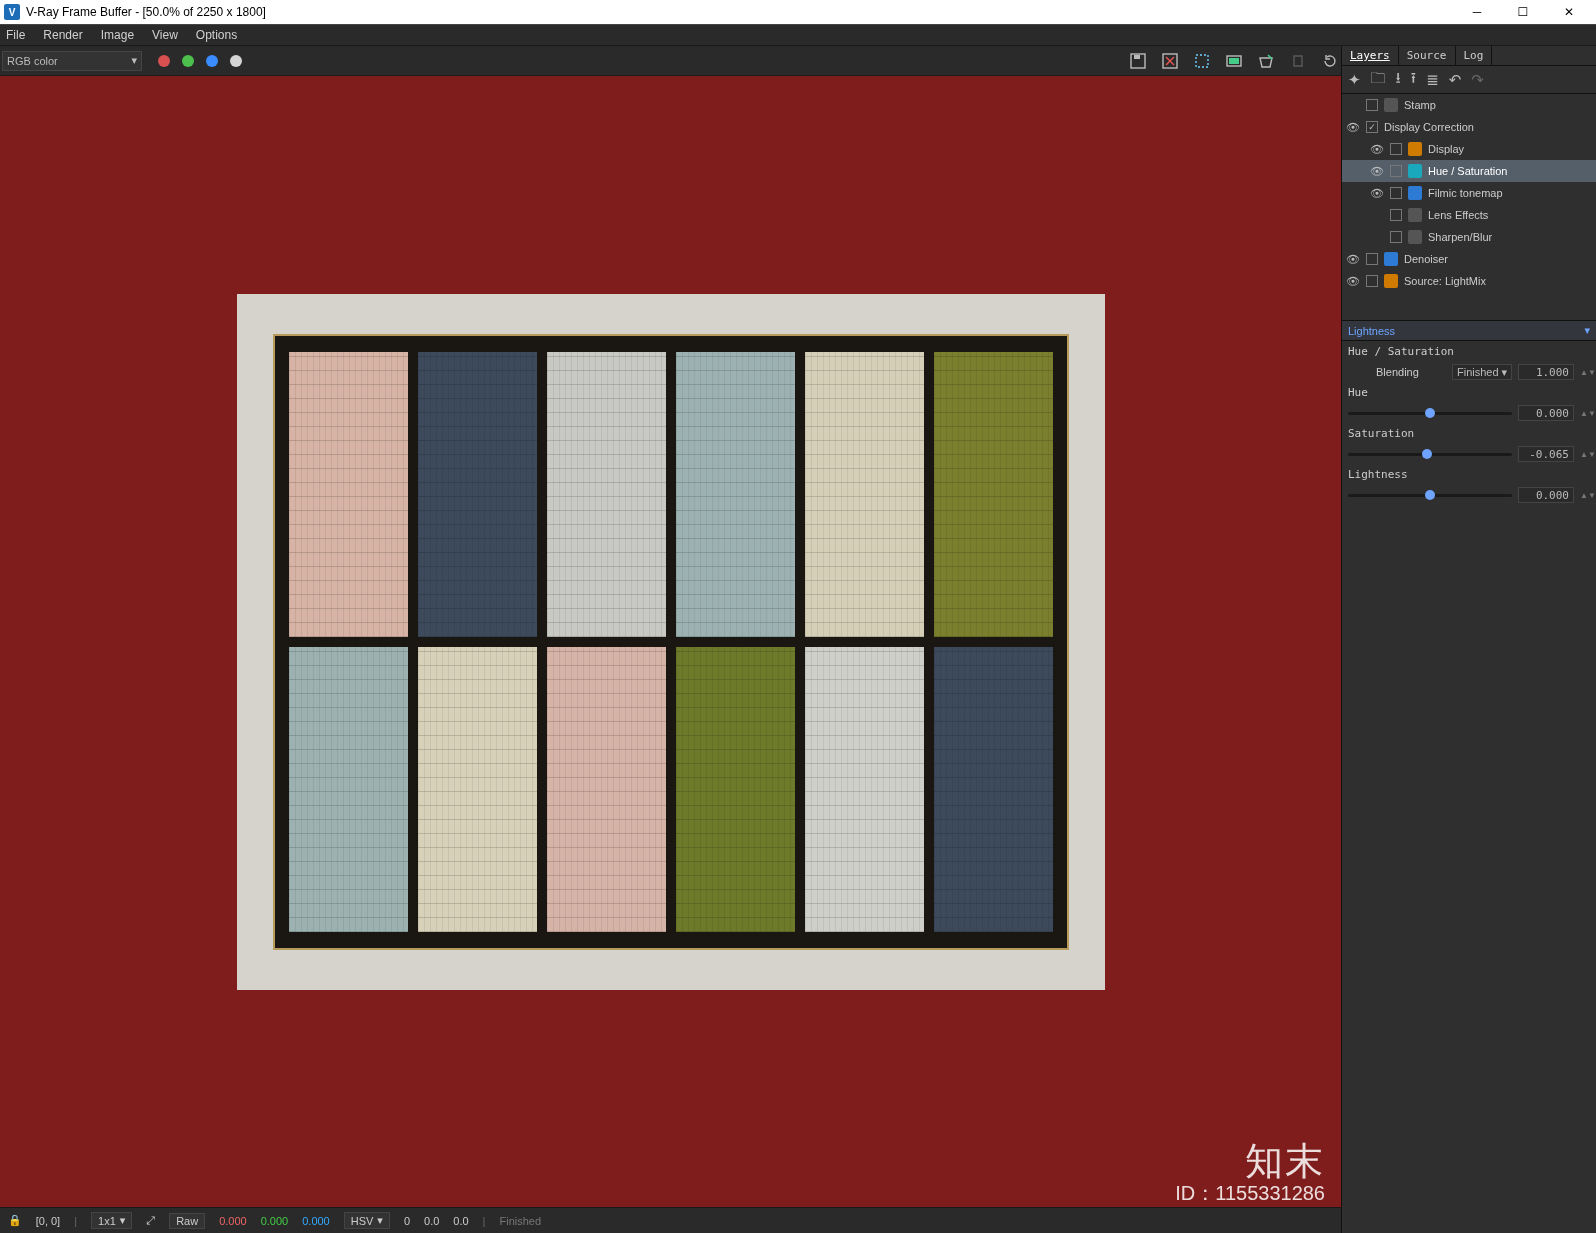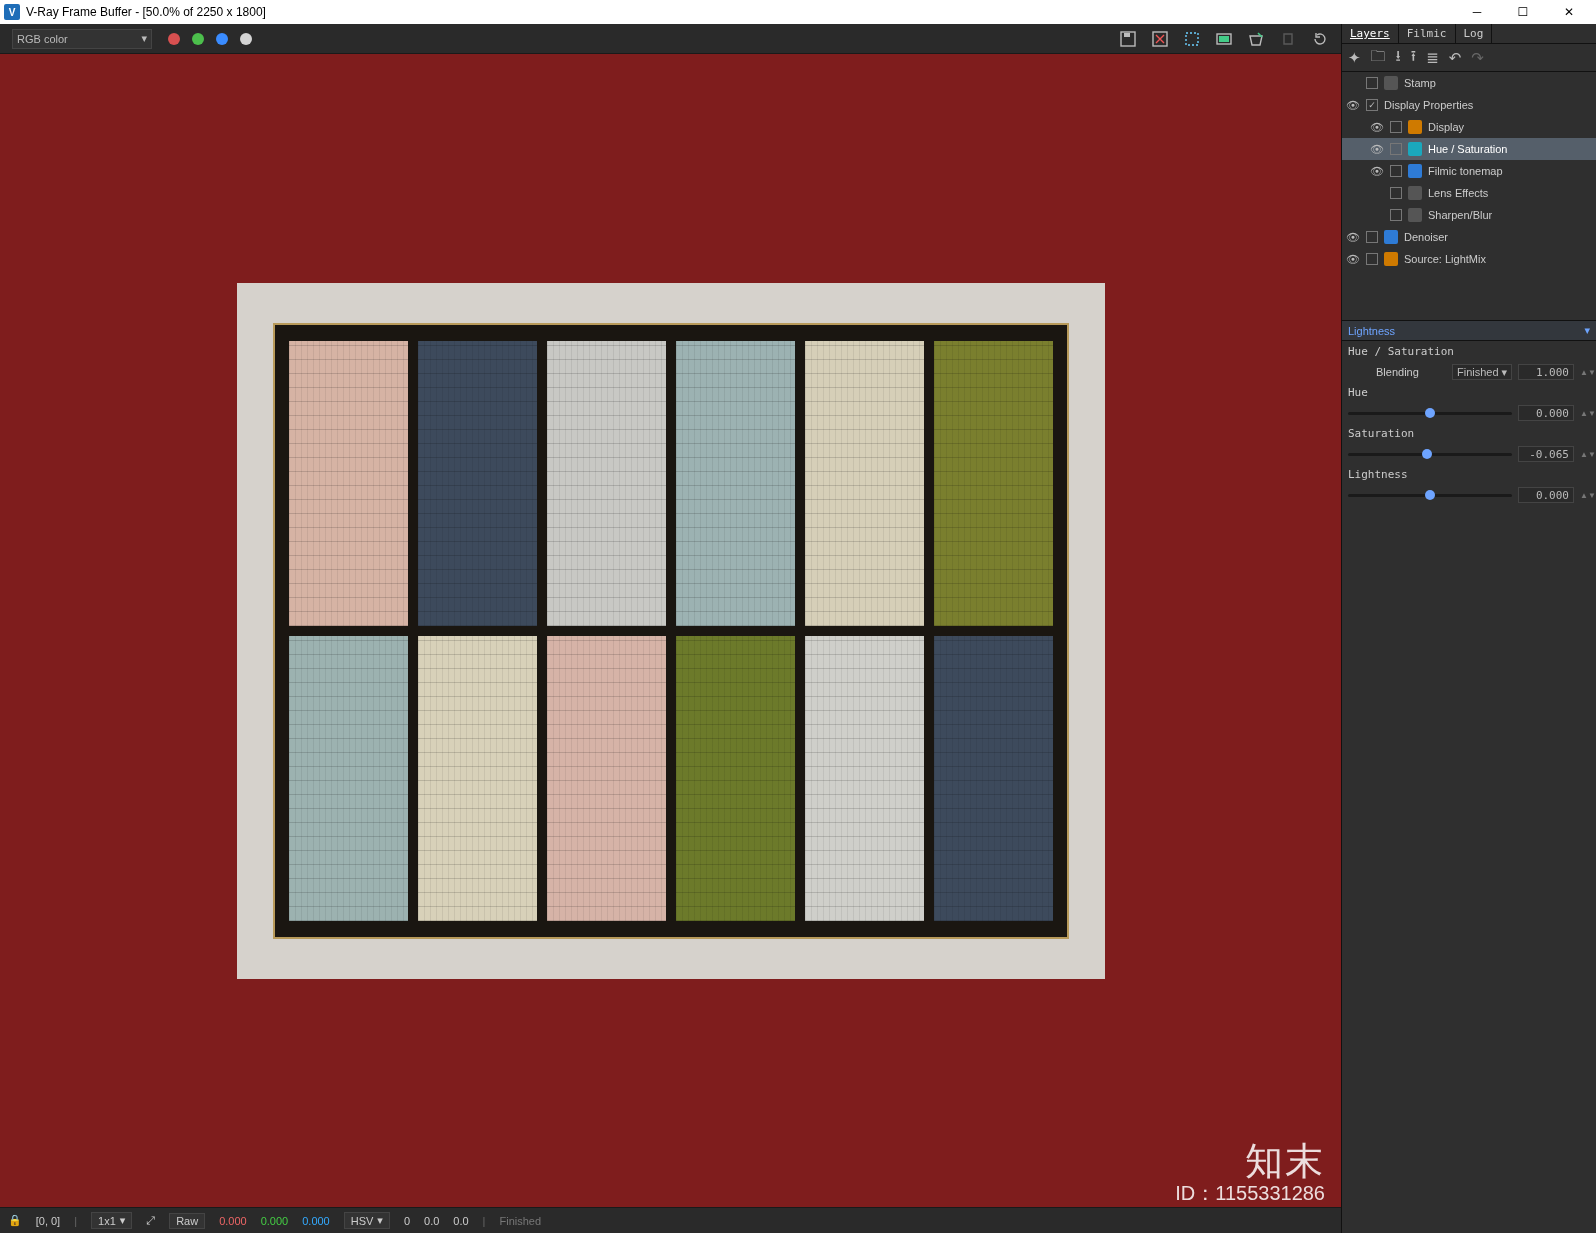--- a/index.html
+++ b/index.html
@@ -7,21 +7,21 @@
 .window { width: 1596px; height: 1233px; background: #2a2a2a; display: flex; flex-direction: column; }
 .titlebar { height: 24px; background: #fff; color: #000; display: flex; align-items: center; justify-content: space-between; padding: 0 4px; font-size: 12px; }
 .titlebar-left { display: flex; align-items: center; gap: 6px; }
 .app-icon { width: 16px; height: 16px; background: #1e6db8; border-radius: 2px; display: flex; align-items: center; justify-content: center; color: #fff; font-size: 10px; font-weight: bold; }
 .wincontrols { display: flex; gap: 0; }
 .wincontrols span { width: 46px; height: 24px; display: flex; align-items: center; justify-content: center; cursor: pointer; }
 .menubar { height: 22px; background: #2a2a2a; color: #d0d0d0; display: flex; align-items: center; padding: 0 6px; gap: 18px; font-size: 12px; border-top: 1px solid #444; border-bottom: 1px solid #1a1a1a; }
 .menubar span { cursor: pointer; }
 .body-row { flex: 1; display: flex; min-height: 0; }
 .left-pane { flex: 1; display: flex; flex-direction: column; background: #2a2a2a; }
-.toolbar { height: 30px; background: #2a2a2a; border-bottom: 1px solid #1a1a1a; display: flex; align-items: center; justify-content: space-between; padding: 0 12px; }
+.toolbar { height: 30px; background: #2a2a2a; border-bottom: 1px solid #1a1a1a; display: flex; align-items: center; justify-content: space-between; padding: 0 2px; }
 .tb-left { display: flex; align-items: center; gap: 10px; }
 .channel-sel { height: 20px; width: 140px; background: #333; color: #bbb; border: 1px solid #444; font-size: 11px; padding: 0 4px; display: flex; align-items: center; justify-content: space-between; }
 .chdot { display: flex; gap: 12px; margin-left: 6px; }
 .dot { width: 12px; height: 12px; border-radius: 50%; cursor: pointer; }
 .tb-right { display: flex; gap: 14px; color: #bbb; font-size: 15px; }
 .tb-right span { cursor: pointer; }
 .viewport { flex: 1; background: #7f1d1d; display: flex; align-items: center; justify-content: center; position: relative; }
 .render-outer { width: 868px; height: 696px; background: #d6d2cc; padding: 40px 36px; }
 .render-frame { width: 100%; height: 100%; background: #1a1611; border: 2px solid #b89a5a; display: flex; flex-direction: column; gap: 10px; padding: 16px 14px; }
 .swatch-row { flex: 1; display: flex; gap: 10px; }
@@ -72,20 +72,27 @@
       <div class="app-icon">V</div>
       <div>V-Ray Frame Buffer - [50.0% of 2250 x 1800]</div>
     </div>
     <div class="wincontrols">
       <span>─</span>
       <span>☐</span>
       <span>✕</span>
     </div>
   </div>
 
+  <div class="menubar">
+    <span>File</span>
+    <span>Render</span>
+    <span>Image</span>
+    <span>View</span>
+    <span>Options</span>
+  </div>
 
   <div class="body-row">
 
     <div class="left-pane">
       <div class="toolbar">
         <div class="tb-left">
           <div class="channel-sel">
             <span>RGB color</span>
             <span>▾</span>
           </div>
@@ -186,21 +193,21 @@
         <span>0.0</span>
         <span>0.0</span>
         <span class="sep">|</span>
         <span style="color:#777">Finished</span>
       </div>
     </div>
 
     <div class="right-panel">
       <div class="rtabs">
         <div class="rtab active">Layers</div>
-        <div class="rtab">Filmic</div>
+        <div class="rtab">Source</div>
         <div class="rtab">Log</div>
       </div>
       <div class="layer-toolbar">
         <span>✦</span>
         <span>🗀</span>
         <span>⭳</span>
         <span>⭱</span>
         <span>≣</span>
         <span>↶</span>
         <span style="opacity:.4">↷</span>
@@ -208,21 +215,21 @@
       <div class="layers-list" id="layers-list">
           <div class="layer">
             <span class="eye"></span>
             <span class="chk"></span>
             <span class="ic gray"></span>
             <span>Stamp</span>
           </div>
           <div class="layer">
             <span class="eye">👁</span>
             <span class="chk">✓</span>
-            <span>Display Properties</span>
+            <span>Display Correction</span>
           </div>
           <div class="layer indent">
             <span class="eye">👁</span>
             <span class="chk"></span>
             <span class="ic orange"></span>
             <span>Display</span>
           </div>
           <div class="layer indent selected">
             <span class="eye">👁</span>
             <span class="chk"></span>

